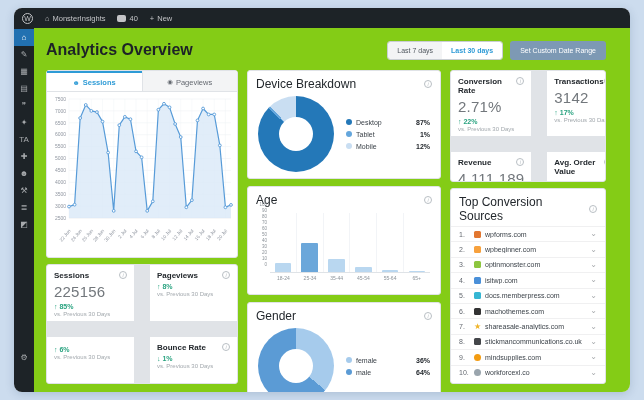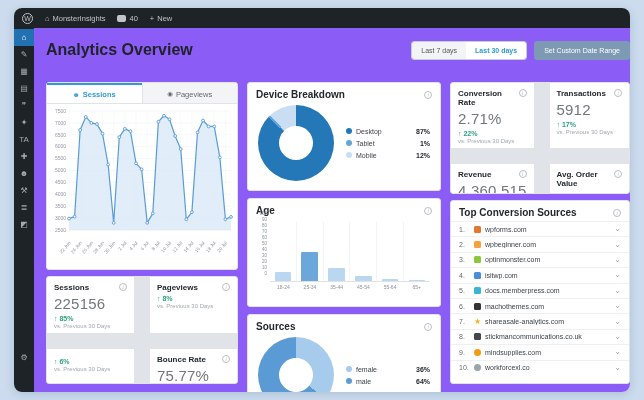--- a/index.html
+++ b/index.html
@@ -21,30 +21,30 @@
   .bodyrow { flex:1; display:flex; min-height:0; }
 
   
   .sidebar { width:20px; background:#1d2327; display:flex; flex-direction:column; align-items:stretch; padding-top:1px; flex:none; }
   .sb-item { height:17px; display:flex; align-items:center; justify-content:center; color:#a7aaad; font-size:8px; }
   .sb-item .sb-glyph { font-size:8px; line-height:1; }
   .sb-item.active { background:#2271b1; color:#fff; }
   .sb-item.gear { margin-top:auto; margin-bottom:26px; }
 
   
-  .main { flex:1; background:#8b5cf6; padding:8px 0 8px 12px; display:flex; flex-direction:column; min-width:0;justify-content:space-between; }
+  .main { flex:1; background:#84cc16; padding:8px 24px 8px 12px; display:flex; flex-direction:column; min-width:0;justify-content:space-between; }
   .header { display:flex; justify-content:space-between; align-items:center; height:28px; flex:none; }
   .page-title { font-size:16px; font-weight:bold; color:#1d2327; }
   .controls { display:flex; gap:7px; align-items:center; }
   .segmented { display:flex; border:1px solid #c9ced3; border-radius:3px; overflow:hidden; font-size:7px; }
   .seg-btn { padding:5px 9px; background:#f3f4f5; color:#50575e; cursor:pointer; }
   .seg-btn.active { background:#fff; color:#2e9bd6; font-weight:bold; }
   .custom-btn { background:#7d99b4; color:#fff; font-size:7px; padding:6px 10px; border-radius:3px; cursor:pointer; }
 
-  .grid { display:flex; gap:9px; margin-top:18px; flex:1; min-height:0; }
+  .grid { display:flex; gap:9px; margin-top:6px; flex:1; min-height:0; }
   .col1 { width:192px; display:flex; flex-direction:column; flex:none; }
   .col2 { width:194px; display:flex; flex-direction:column; gap:7px; flex:none; }
   .col3 { flex:1; display:flex; flex-direction:column; min-width:0; }
   .panel { background:#fff; border:1px solid #e0e3e7; border-radius:3px; }
 
   
   .chart-panel { flex:none; }
   .tabs { display:flex; border-bottom:1px solid #e0e3e7; }
   .tab { flex:1; display:flex; align-items:center; justify-content:center; gap:3px; height:20px;
          font-size:7.5px; color:#646970; background:#f3f4f5; cursor:pointer; border-top:2px solid transparent; }
@@ -62,21 +62,21 @@
   .stat-label-row { display:flex; justify-content:space-between; align-items:flex-start; }
   .stat-label { font-size:8px; font-weight:bold; color:#23282d; }
   .info { width:8px; height:8px; border:1px solid #b9bfc4; border-radius:50%; font-size:5.5px; color:#b9bfc4;
           display:flex; align-items:center; justify-content:center; font-style:italic; flex:none; cursor:pointer; }
   .stat-value { font-size:15px; color:#72777c; margin-top:3px; letter-spacing:.2px; }
   .delta { font-size:7px; color:#2aa380; font-weight:bold; margin-top:3px; }
   .compare { font-size:6px; color:#a2a8ad; margin-top:1px; }
 
   
   .panel-title-row { display:flex; justify-content:space-between; align-items:center; padding:6px 8px 3px; }
-  .panel-title { font-size:10px; font-weight:bold; color:#23282d; }
+  .panel-title { font-size:12px; font-weight:normal; color:#23282d; }
   .donut-wrap { display:flex; align-items:center; gap:12px; padding:2px 10px 8px; }
   .donut { width:76px; height:76px; border-radius:50%; position:relative; flex:none; }
   .donut::after { content:""; position:absolute; inset:21px; background:#fff; border-radius:50%; }
   .legend { flex:1; display:flex; flex-direction:column; gap:5px; font-size:7px; }
   .leg-row { display:flex; align-items:center; gap:4px; }
   .leg-dot { width:6px; height:6px; border-radius:50%; flex:none; }
   .leg-label { color:#3c434a; }
   .leg-val { margin-left:auto; font-weight:bold; color:#23282d; }
   .p-device { height:109px; flex:none; }
   .p-age { height:109px; flex:none; }
@@ -307,21 +307,20 @@
               </div>
               <div class="stat">
                 <div class="delta">↑ 6%</div>
                 <div class="compare">vs. Previous 30 Days</div>
               </div>
               <div class="stat">
                 <div class="stat-label-row">
                   <span class="stat-label">Bounce Rate</span>
                   <span class="info">i</span>
                 </div>
-                <div class="stat-value">75.77%</div>
                 <div class="delta">↓ 1%</div>
                 <div class="compare">vs. Previous 30 Days</div>
               </div>
             </div>
         </div>
 
         <div class="col2">
           <div class="panel p-device">
             <div class="panel-title-row">
               <span class="panel-title">Device Breakdown</span>
@@ -392,21 +391,21 @@
                   <span class="age-xlab">35-44</span>
                   <span class="age-xlab">45-54</span>
                   <span class="age-xlab">55-64</span>
                   <span class="age-xlab">65+</span>
                 </div>
               </div>
           </div>
 
           <div class="panel p-gender">
             <div class="panel-title-row">
-              <span class="panel-title">Sources</span>
+              <span class="panel-title">Gender</span>
               <span class="info">i</span>
             </div>
             <div class="donut-wrap">
               <div class="donut" style="background: conic-gradient(rgb(166, 203, 236) 0%, rgb(166, 203, 236) 36%, rgb(91, 155, 213) 36%, rgb(91, 155, 213) 100%);"></div>
               <div class="legend">
                   <div class="leg-row">
                     <span class="leg-dot" style="background: rgb(166, 203, 236);"></span>
                     <span class="leg-label">female</span>
                     <span class="leg-val">36%</span>
                   </div>
@@ -429,30 +428,30 @@
                 </div>
                 <div class="stat-value">2.71%</div>
                 <div class="delta">↑ 22%</div>
                 <div class="compare">vs. Previous 30 Days</div>
               </div>
               <div class="stat">
                 <div class="stat-label-row">
                   <span class="stat-label">Transactions</span>
                   <span class="info">i</span>
                 </div>
-                <div class="stat-value">5912</div>
+                <div class="stat-value">3142</div>
                 <div class="delta">↑ 17%</div>
                 <div class="compare">vs. Previous 30 Days</div>
               </div>
               <div class="stat">
                 <div class="stat-label-row">
                   <span class="stat-label">Revenue</span>
                   <span class="info">i</span>
                 </div>
-                <div class="stat-value">4,360,515</div>
+                <div class="stat-value">4,111,189</div>
                 <div class="delta">↑ 16%</div>
               </div>
               <div class="stat">
                 <div class="stat-label-row">
                   <span class="stat-label">Avg. Order Value</span>
                   <span class="info">i</span>
                 </div>
                 <div class="stat-value">252.62</div>
               </div>
             </div>

